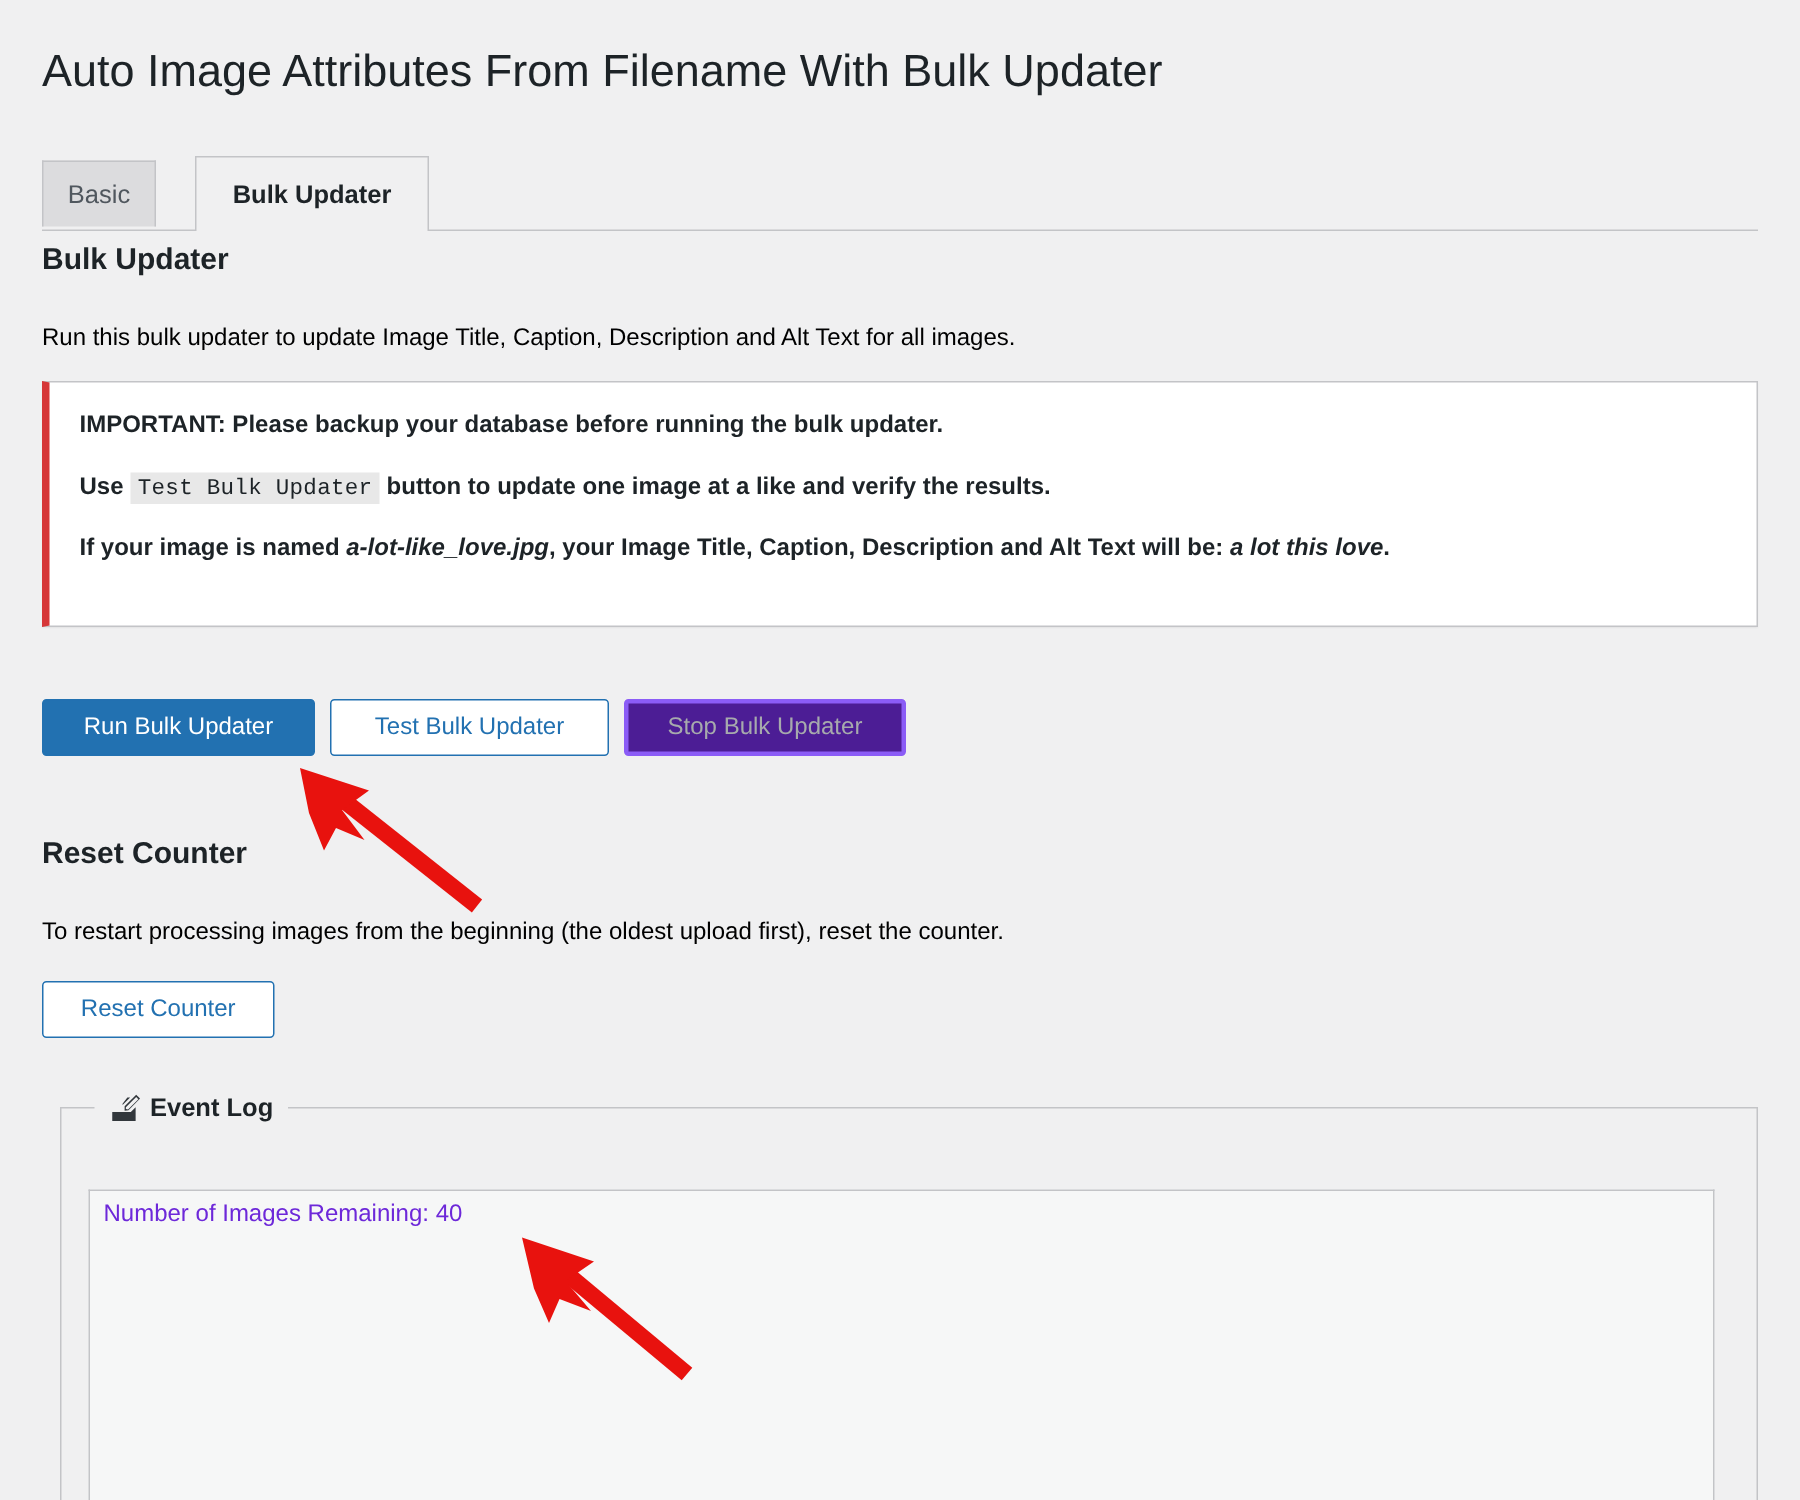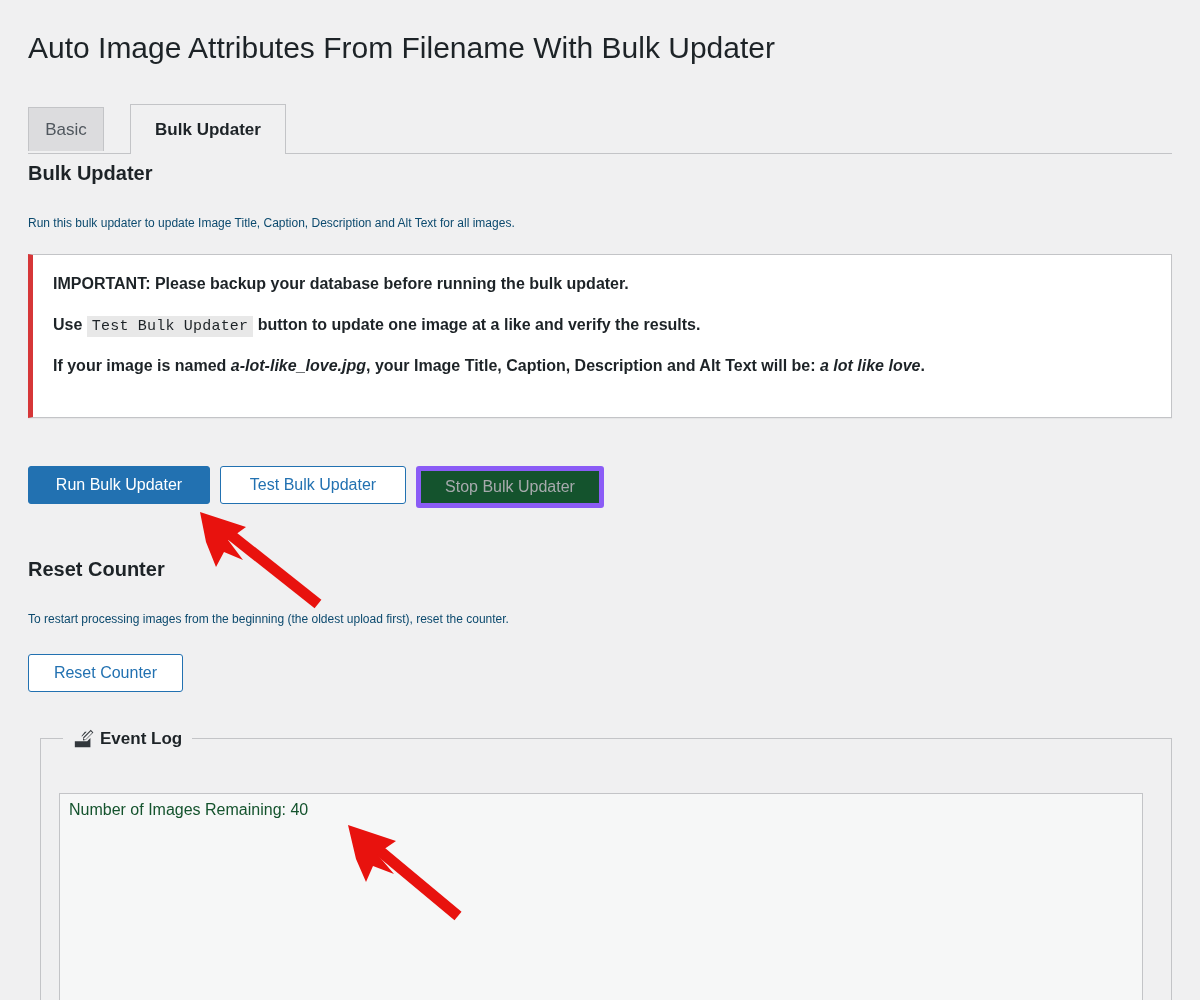--- a/index.html
+++ b/index.html
@@ -85,22 +85,22 @@
     position: absolute;
     left: 28px;
     font-size: 20px;
     font-weight: bold;
     color: #1d2327;
     white-space: nowrap;
   }
   .body-text {
     position: absolute;
     left: 28px;
-    font-size: 12px;
-    color: #0c4a6e;
+    font-size: 16px;
+    color: #000000;
     line-height: 1.5;
     white-space: nowrap;
   }
   #bulk-updater-heading { top: 162px; }
   #bulk-updater-desc    { top: 214px; }
   #reset-counter-heading{ top: 558px; }
   #reset-counter-desc    { top: 610px; }
 
   
   .notice {
@@ -162,22 +162,22 @@
     background: #2271b1;
     border: 1px solid #2271b1;
     color: #ffffff;
   }
   .btn-secondary {
     background: #ffffff;
     border: 1px solid #2271b1;
     color: #2271b1;
   }
   .btn-disabled {
-    background: #14532d;
-    border: 5px solid #8b5cf6;
+    background: #4c1d95;
+    border: 3px solid #8b5cf6;
     color: #a7aaad;
     cursor: default;
   }
   #btn-run   { left: 28px;  top: 466px; width: 182px; }
   #btn-test  { left: 220px; top: 466px; width: 186px; }
   #btn-stop  { left: 416px; top: 466px; width: 188px; }
   #btn-reset { left: 28px;  top: 654px; width: 155px; }
 
   
   .fieldset {
@@ -225,21 +225,21 @@
     border: 1px solid #c3c4c7;
     border-bottom: none;
     background: #f6f7f7;
     overflow: hidden;
   }
   .log-row {
     height: 31px;
     line-height: 31px;
     padding: 0 0 0 9px;
     font-size: 16px;
-    color: #14532d;
+    color: #6d28d9;
     white-space: nowrap;
   }
   .log-row.odd  { background: #f6f7f7; }
   .log-row.even { background: #dcdcde; }
 
   
   .arrow-layer {
     position: absolute;
     left: 0; top: 0;
     width: 1200px;
@@ -267,21 +267,21 @@
     <div class="notice-body">
       <div class="notice-line bold">IMPORTANT: Please backup your database before running the bulk updater.</div>
       <div class="notice-line bold">
         <span>Use</span>
         <code class="inline-code">Test Bulk Updater</code>
         <span>button to update one image at a like and verify the results.</span>
       </div>
       <div class="notice-line bold">
         <span>If your image is named</span>
         <span class="italic">a-lot-like_love.jpg</span><span>, your Image Title, Caption, Description and Alt Text will be:</span>
-        <span class="italic">a lot like love</span><span>.</span>
+        <span class="italic">a lot this love</span><span>.</span>
       </div>
     </div>
   </div>
 
   <div class="btn btn-primary" id="btn-run">Run Bulk Updater</div>
   <div class="btn btn-secondary" id="btn-test">Test Bulk Updater</div>
   <div class="btn btn-disabled" id="btn-stop">Stop Bulk Updater</div>
 
   <div class="section-heading" id="reset-counter-heading">Reset Counter</div>
   <div class="body-text" id="reset-counter-desc">To restart processing images from the beginning (the oldest upload first), reset the counter.</div>

